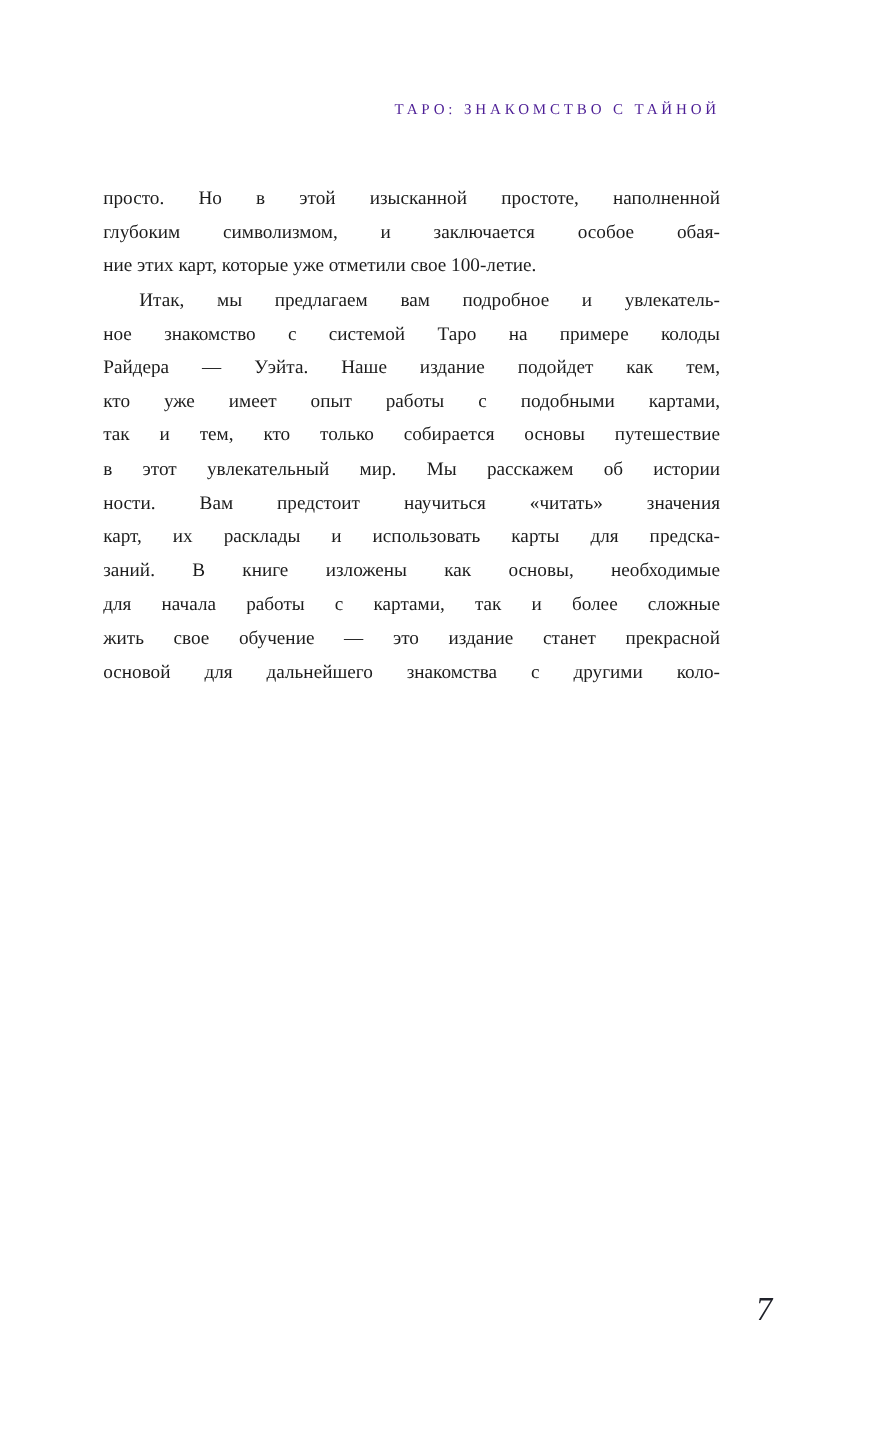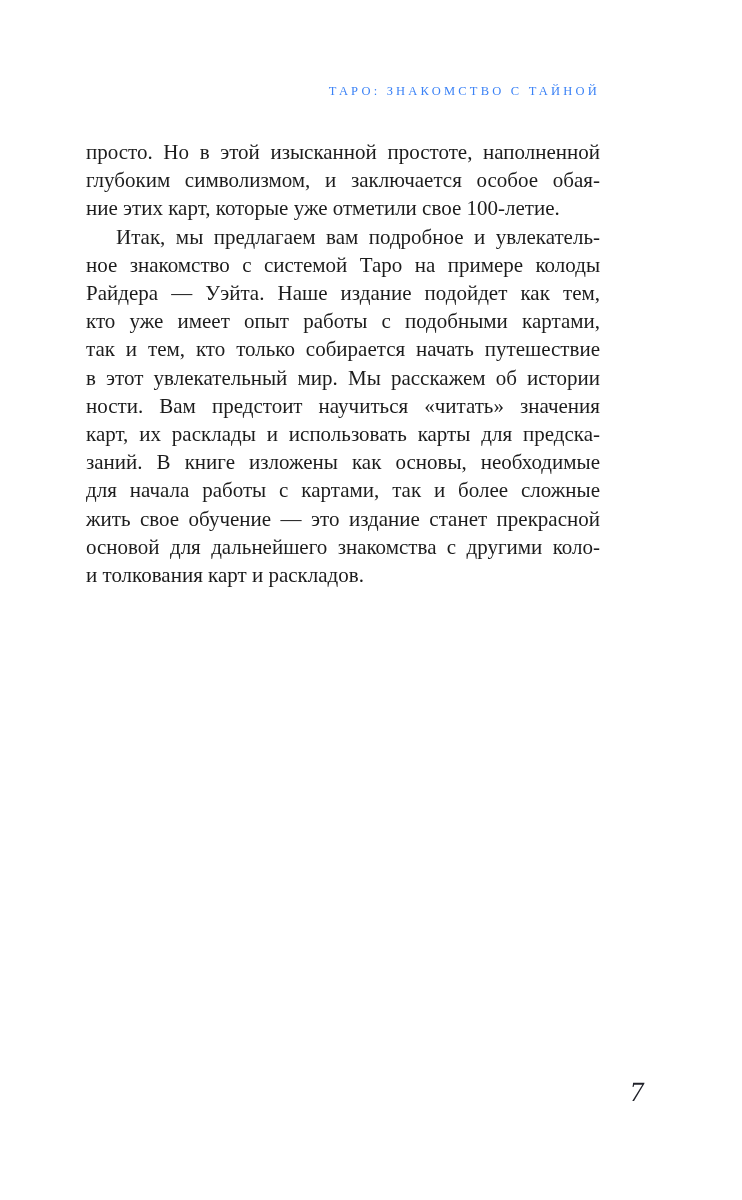--- a/index.html
+++ b/index.html
@@ -16,24 +16,24 @@
     top: 84px;
     left: 86px;
     width: 514px;
     text-align: right;
     font-size: 12.5px;
     letter-spacing: 3.2px;
     color: #3a3a3a;
   }
   .body-text {
     position: absolute;
-    top: 138px;
+    top: 152px;
     left: 86px;
     width: 514px;
-    font-size: 21px;
+    font-size: 16px;
     line-height: 28.2px;
     color: #1c1c1c;
   }
   .line {
     text-align: justify;
     text-align-last: justify;
   }
   .line.last { text-align-last: left; }
   .line.indent { text-indent: 30px; }
   .folio {
@@ -44,35 +44,34 @@
     text-align: right;
     font-size: 28px;
     color: #20222a;
     transform: skewX(-7deg);
   }
 </style>
 </head>
 <body>
 
 <div class="page" style="background: rgb(255, 255, 255);">
-  <div class="running-head" style="color: #3b82f6;">ТАРО: ЗНАКОМСТВО С ТАЙНОЙ</div>
+  <div class="running-head" style="color: #4c1d95;">ТАРО: ЗНАКОМСТВО С ТАЙНОЙ</div>
 
   <div class="body-text" style="color: rgb(28, 28, 28);">
       <div class="line">просто. Но в этой изысканной простоте, наполненной</div>
       <div class="line">глубоким символизмом, и заключается особое обая-</div>
       <div class="line last">ние этих карт, которые уже отметили свое 100-летие.</div>
       <div class="line indent">Итак, мы предлагаем вам подробное и увлекатель-</div>
       <div class="line">ное знакомство с системой Таро на примере колоды</div>
       <div class="line">Райдера — Уэйта. Наше издание подойдет как тем,</div>
       <div class="line">кто уже имеет опыт работы с подобными картами,</div>
-      <div class="line">так и тем, кто только собирается начать путешествие</div>
+      <div class="line">так и тем, кто только собирается основы путешествие</div>
       <div class="line">в этот увлекательный мир. Мы расскажем об истории</div>
       <div class="line">ности. Вам предстоит научиться «читать» значения</div>
       <div class="line">карт, их расклады и использовать карты для предска-</div>
       <div class="line">заний. В книге изложены как основы, необходимые</div>
       <div class="line">для начала работы с картами, так и более сложные</div>
       <div class="line">жить свое обучение — это издание станет прекрасной</div>
       <div class="line">основой для дальнейшего знакомства с другими коло-</div>
-      <div class="line last">и толкования карт и раскладов.</div>
     </div>
 
   <div class="folio">7</div>
 </div>
 
 </body></html>

